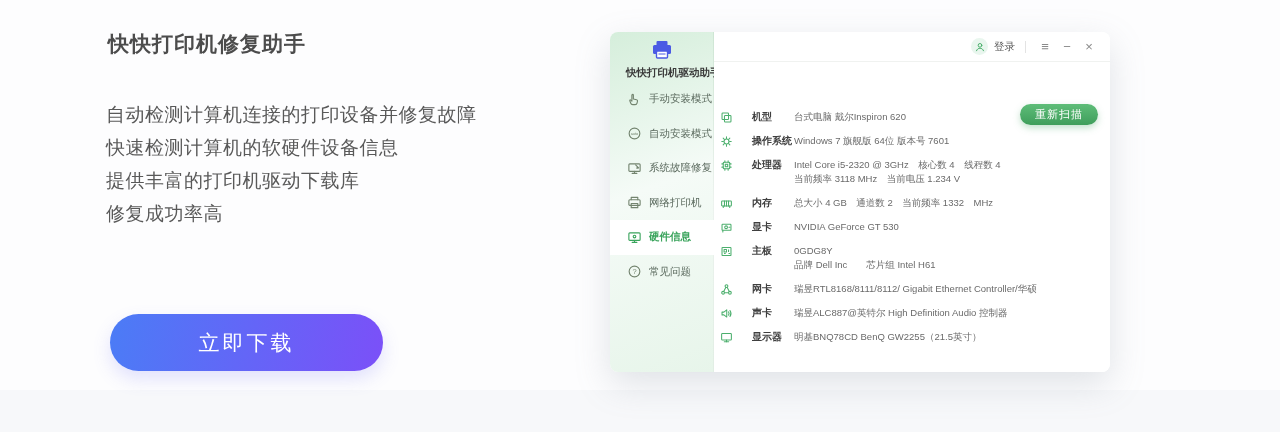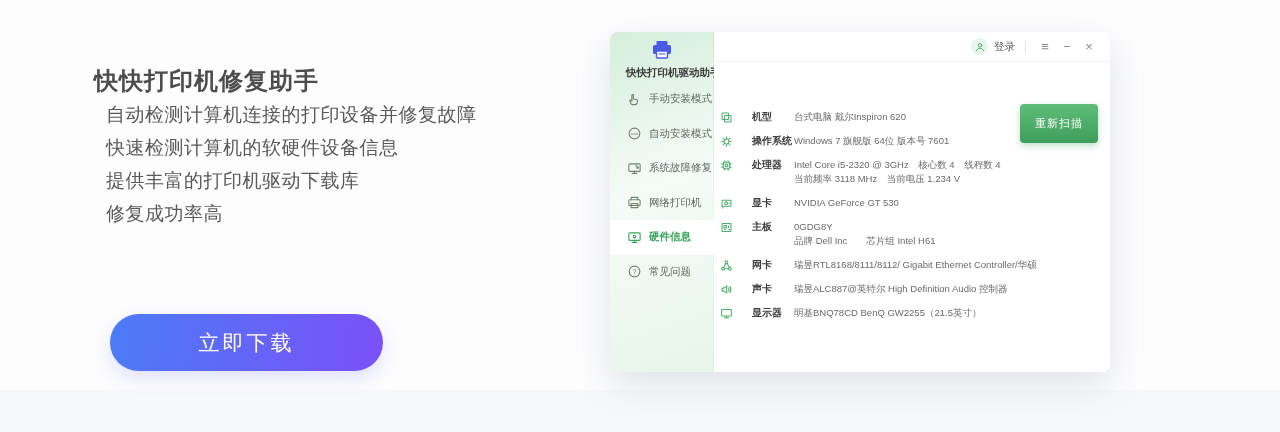--- a/index.html
+++ b/index.html
@@ -10,22 +10,22 @@
     position:relative;
     overflow:hidden;
   }
   .footer-strip {
     position:absolute; left:0; top:390px; width:1280px; height:42px;
     background:#f7f8fa;
   }
 
   
   .hero-title {
-    position:absolute; left:94px; top:30px;
-    font-size:24px; font-weight:bold; color:#4c4c4c; letter-spacing:1px;margin-top:35px;
+    position:absolute; left:108px; top:30px;
+    font-size:21px; font-weight:bold; color:#4c4c4c; letter-spacing:1px;
   }
   .hero-features {
     position:absolute; left:106px; top:98px;
     font-size:19px; line-height:33px; color:#595959; letter-spacing:0.5px;
   }
   .hero-features div { white-space:nowrap; }
   .download-btn {
     position:absolute; left:110px; top:314px; width:273px; height:57px;
     border:none; border-radius:28.5px; cursor:pointer;
     background:linear-gradient(100deg,#4b7cf6 0%,#7b50f8 100%);
@@ -75,22 +75,22 @@
   .tb-divider { width:1px; height:12px; background:#e3e3e3; margin:0 10px; }
   .tb-btn {
     font-size:13px; color:#8a8a8a; width:18px; text-align:center; cursor:pointer;
     line-height:30px; user-select:none;
   }
   .tb-btn + .tb-btn { margin-left:4px; }
 
   
   .content { position:absolute; left:104px; right:0; top:30px; bottom:0; background:#fff; }
   .rescan-btn {
-    position:absolute; right:12px; top:42px; width:78px; height:39px;
-    border:none; border-radius:4px; cursor:pointer; font-family:inherit;
+    position:absolute; right:12px; top:42px; width:78px; height:21px;
+    border:none; border-radius:12px; cursor:pointer; font-family:inherit;
     background:linear-gradient(180deg,#5ebd79 0%,#3f9e5b 100%);
     color:#fff; font-size:11px; letter-spacing:1px;
     box-shadow:0 3px 7px rgba(80,170,110,0.35);
     margin-left:20px;
   }
   .hw-rows { position:absolute; left:6px; top:48px; right:100px; }
   .hw-row { display:flex; margin-bottom:10px; }
   .hw-ic { width:13px; height:13px; margin-top:0.5px; color:#4caf6d; flex:0 0 auto; }
   .hw-label { width:42px; margin-left:19px; font-size:10px; color:#3f3f3f; font-weight:bold; flex:0 0 auto; }
   .hw-val { font-size:9.5px; color:#6a6a6a; line-height:14px; }
@@ -255,20 +255,33 @@
             <path d="M6 4V2.3M10 4V2.3M6 13.7V12M10 13.7V12M4 6H2.3M4 10H2.3M13.7 6H12M13.7 10H12"></path>
           </svg>
         </span>
         <span class="hw-label">处理器</span>
         <span class="hw-val">
             <span>Intel Core i5-2320 @ 3GHz　核心数 4　线程数 4</span>
             <span>当前频率 3118 MHz　当前电压 1.234 V</span>
           </span>
       </div>
 
+      <div class="hw-row">
+        <span class="hw-ic">
+          <svg width="13" height="13" viewBox="0 0 16 16" fill="none" stroke="currentColor" stroke-width="1.3" stroke-linecap="round">
+            <rect x="2" y="5" width="12" height="6" rx="0.8"></rect>
+            <path d="M5.5 5v6M8 5v6M10.5 5v6M4 11v1.8M12 11v1.8"></path>
+          </svg>
+        </span>
+        <span class="hw-label">内存</span>
+        <span class="hw-val">
+            <span>总大小 4 GB　通道数 2　当前频率 1332　MHz</span>
+            <span></span>
+          </span>
+      </div>
 
       <div class="hw-row">
         <span class="hw-ic">
           <svg width="13" height="13" viewBox="0 0 16 16" fill="none" stroke="currentColor" stroke-width="1.3" stroke-linecap="round">
             <rect x="2.5" y="4" width="11" height="7.5" rx="0.8"></rect>
             <circle cx="7.5" cy="7.7" r="1.7"></circle>
             <path d="M3.5 11.5v2M11 7.7h1.2"></path>
           </svg>
         </span>
         <span class="hw-label">显卡</span>

